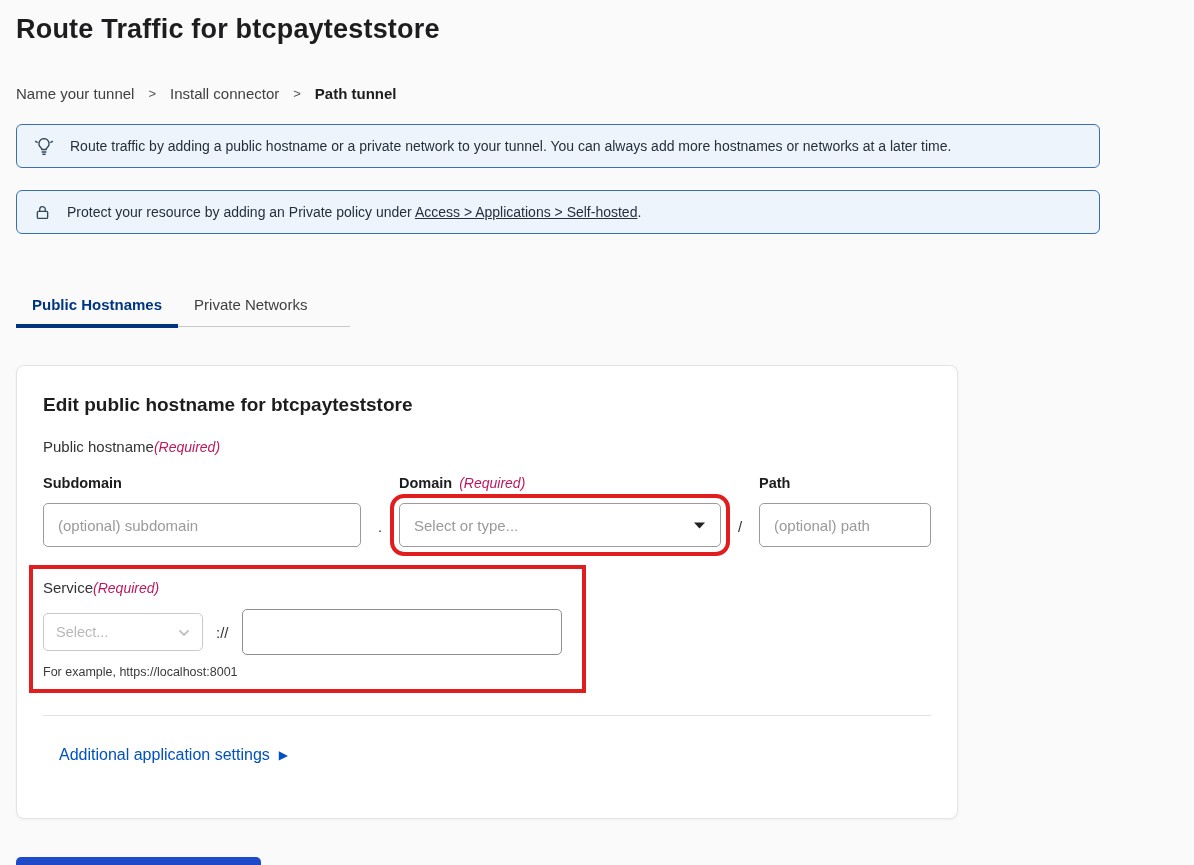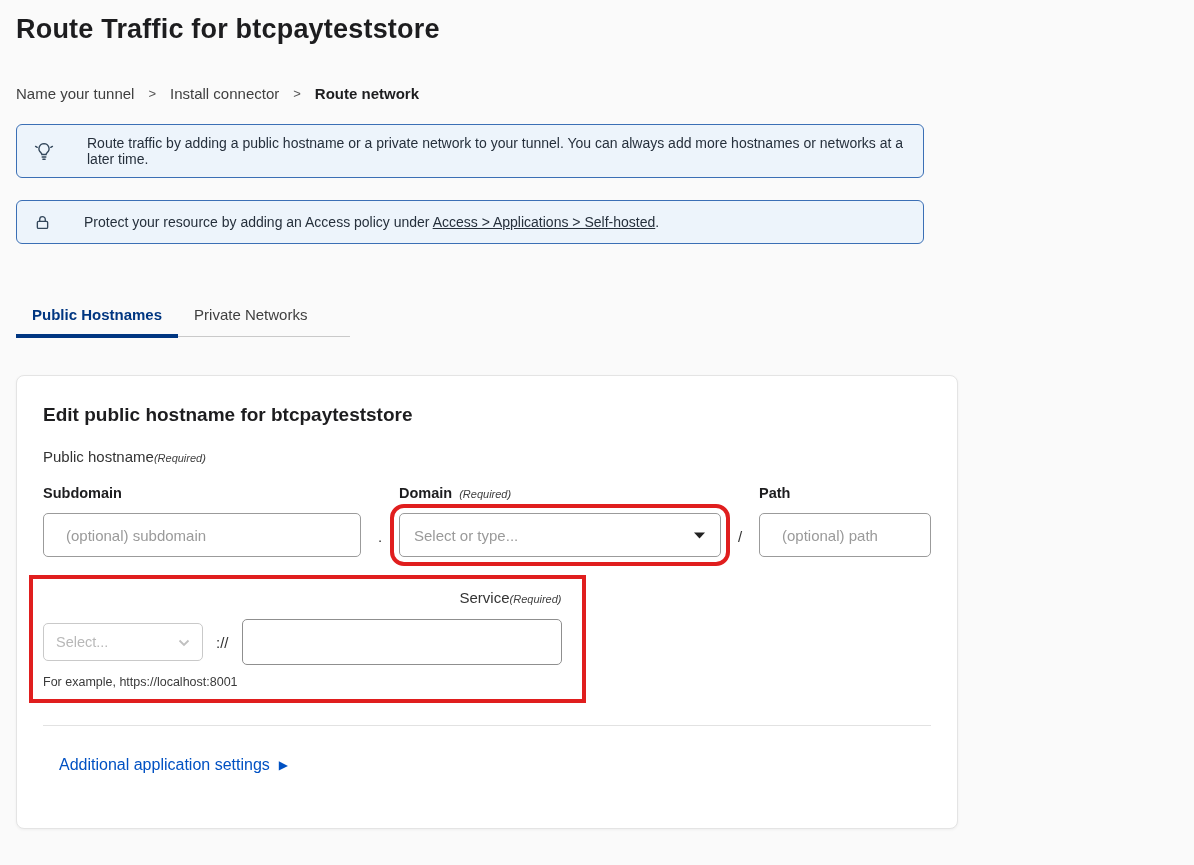--- a/index.html
+++ b/index.html
@@ -24,50 +24,50 @@
     font-size:27px;font-weight:600;margin:0;color:#1d1d1f;letter-spacing:.2px;
   }
 
   .breadcrumb{margin-top:40px;font-size:15px;color:#3f3f3f;display:flex;gap:14px;align-items:center;}
   .breadcrumb .crumb{cursor:pointer;}
   .breadcrumb .sep{color:#555;font-size:13px;}
   .breadcrumb .current{font-weight:700;color:#1d1d1f;}
 
   .banner{
     margin-top:22px;background:var(--banner-bg);border:1px solid var(--banner-border);
-    border-radius:6px;padding:10px 16px;display:flex;align-items:center;gap:32px;
-    font-size:14px;width:908px;color:#26303c;min-height:44px;
+    border-radius:6px;padding:10px 16px;display:flex;align-items:center;gap:15px;
+    font-size:14px;width:1084px;color:#26303c;min-height:44px;
   }
   .banner-icon{flex:0 0 auto;display:flex;align-items:center;}
   .banner-link{color:#26303c;text-decoration:underline;cursor:pointer;}
 
   .tabs{margin-top:52px;display:flex;width:334px;border-bottom:1px solid #c9c9c9;}
   .tab{
     font-size:15px;padding:10px 16px 11px 16px;color:#3f3f3f;cursor:pointer;
     border-bottom:4px solid transparent;margin-bottom:-2px;white-space:nowrap;
   }
   .tab.active{color:var(--accent-blue);font-weight:700;border-bottom-color:var(--accent-blue);}
 
   .card{
     margin-top:38px;width:942px;background:#fff;border:1px solid #e4e4e4;border-radius:8px;
     box-shadow:0 1px 3px rgba(0,0,0,.05);padding:28px 26px 30px 26px;
   }
   .card-heading{font-size:19px;font-weight:700;margin:0;color:#1d1d1f;}
 
-  .field-note{font-style:italic;color:#404040;font-weight:400;font-size:11px;}
+  .field-note{font-style:italic;color:#be185d;font-weight:400;font-size:14px;}
   .group-label{margin-top:22px;font-size:15px;color:#333;display:flex;gap:0;align-items:baseline;}
 
   .hostname-row{display:flex;margin-top:20px;align-items:flex-start;}
   .col{display:flex;flex-direction:column;}
   .col-subdomain{width:318px;}
   .col-domain{width:322px;}
   .col-path{flex:1;}
   .field-label{font-size:14.5px;font-weight:700;color:#1d1d1f;margin-bottom:12px;display:flex;gap:7px;align-items:baseline;}
   .text-input{
-    height:44px;border:1px solid #9b9b9b;border-radius:5px;padding:0 22px;
+    height:44px;border:1px solid #9b9b9b;border-radius:5px;padding:0 14px;
     font-size:15px;font-family:inherit;color:#333;background:#fff;width:100%;
   }
   .text-input::placeholder{color:#9a9a9a;}
   .sep-cell{width:38px;text-align:center;align-self:flex-end;padding-bottom:12px;font-size:15px;color:#333;}
 
   .select{
     height:44px;border:1px solid #9b9b9b;border-radius:5px;background:#fff;
     display:flex;align-items:center;justify-content:space-between;padding:12px 14px;cursor:pointer;
   }
   .select .select-text{color:#9a9a9a;font-size:15px;}
@@ -105,21 +105,21 @@
 
 <div class="container">
 
   <h1 class="page-title">Route Traffic for btcpayteststore</h1>
 
   <nav class="breadcrumb">
     <span class="crumb">Name your tunnel</span>
     <span class="sep">&gt;</span>
     <span class="crumb">Install connector</span>
     <span class="sep">&gt;</span>
-    <span class="current">Route network</span>
+    <span class="current">Path tunnel</span>
   </nav>
 
   <div class="banner">
     <span class="banner-icon">
       <svg viewBox="0 0 24 24" width="22" height="22" aria-hidden="true">
         <g fill="none" stroke="#33475b" stroke-width="1.5" stroke-linecap="round">
           <path d="M12 4a5.5 5.5 0 0 1 3.4 9.8c-.7.6-1.1 1.2-1.1 2h-4.6c0-.8-.4-1.4-1.1-2A5.5 5.5 0 0 1 12 4z"></path>
           <path d="M10 18.6h4"></path>
           <path d="M10.8 21h2.4"></path>
           <path d="M4.6 8l-1.8-1"></path>
@@ -133,21 +133,21 @@
   <div class="banner">
     <span class="banner-icon">
       <svg viewBox="0 0 24 24" width="19" height="19" aria-hidden="true">
         <g fill="none" stroke="#33475b" stroke-width="1.7">
           <rect x="5.5" y="10.5" width="13" height="9" rx="1.5"></rect>
           <path d="M8.5 10.5V8a3.5 3.5 0 0 1 7 0v2.5"></path>
         </g>
       </svg>
     </span>
     <span>
-      <span>Protect your resource by adding an Access policy under </span><span class="banner-link">Access &gt; Applications &gt; Self-hosted</span><span>.</span>
+      <span>Protect your resource by adding an Private policy under </span><span class="banner-link">Access &gt; Applications &gt; Self-hosted</span><span>.</span>
     </span>
   </div>
 
   <div class="tabs">
     <div class="tab active">Public Hostnames</div>
     <div class="tab">Private Networks</div>
   </div>
 
   <div class="card">
 
@@ -189,21 +189,21 @@
       <div class="col col-path">
         <div class="field-label">
           <span>Path</span>
         </div>
         <input class="text-input" type="text" placeholder="(optional) path" style="">
       </div>
 
     </div>
 
     <div class="service-section">
-      <div class="group-label" style="margin-top:0;justify-content:flex-end;">
+      <div class="group-label" style="margin-top:0;">
         <span>Service</span>
         <span class="field-note">(Required)</span>
       </div>
       <div class="service-row">
         <div class="service-select">
           <span class="select-text">Select...</span>
           <span>
             <svg width="12" height="8" viewBox="0 0 12 8" aria-hidden="true">
                 <path d="M1.5 1.5L6 6l4.5-4.5" fill="none" stroke="#c0c0c0" stroke-width="1.8"></path>
               </svg>

